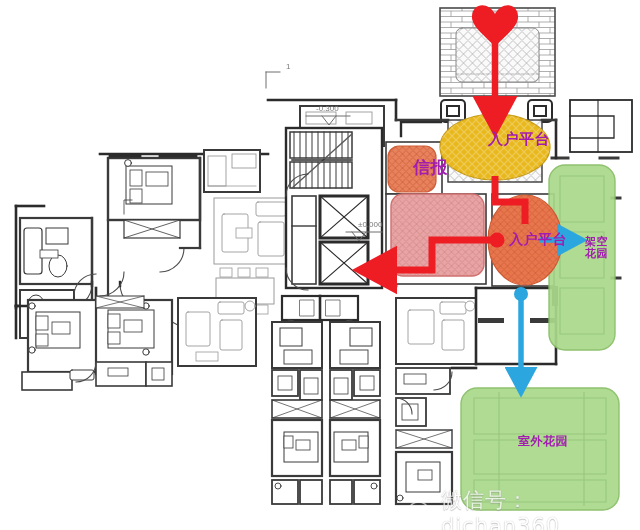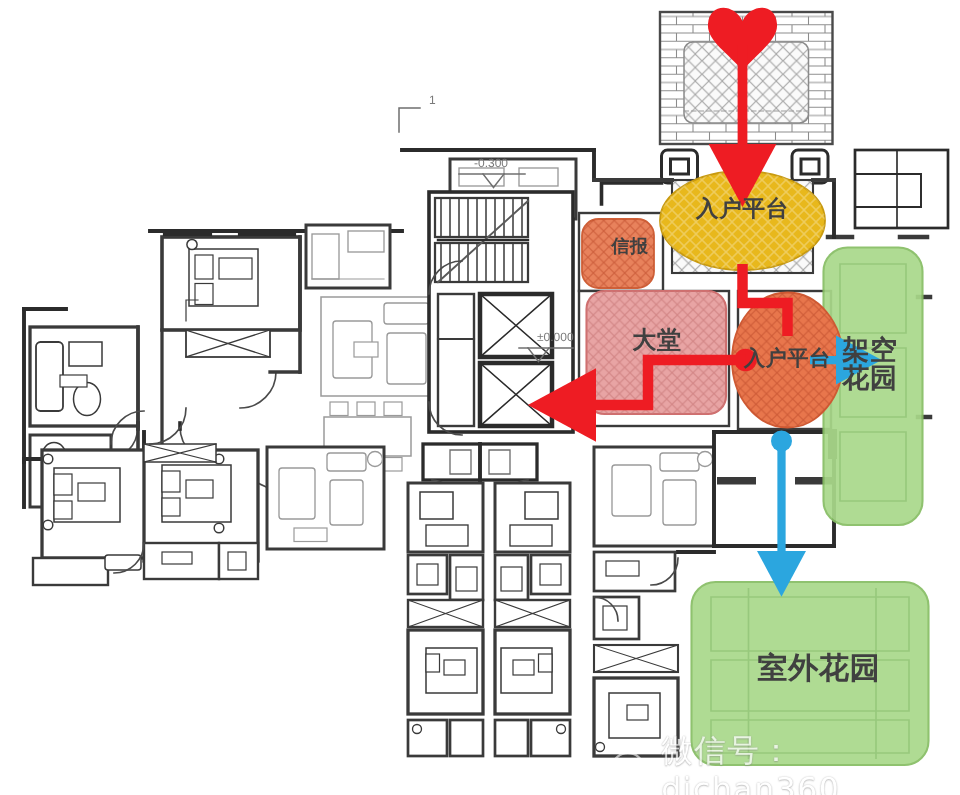--- a/index.html
+++ b/index.html
@@ -7,31 +7,31 @@
     width:640px;height:530px;overflow:hidden;position:relative;
     font-family:"Liberation Sans","DejaVu Sans",sans-serif;
   }
   #stage{position:absolute;left:0;top:0;width:640px;height:530px;background:#fff;}
   svg.layer{position:absolute;left:0;top:0;width:640px;height:530px;}
 
   
   .zone-label{
     position:absolute;
     font-family:"DejaVu Sans","Liberation Sans",sans-serif;
-    font-weight:bold;color:#404040;
-    text-align:center;line-height:1.08;
+    font-weight:bold;color:#a21caf;
+    text-align:right;line-height:1.08;
     white-space:pre;pointer-events:none;
     letter-spacing:.5px;
   }
   #lbl-entry-platform{left:440px;top:131px;width:110px;font-size:15px;}
   #lbl-entry-foyer{left:483px;top:232px;width:84px;font-size:14px;}
   #lbl-lobby{left:396px;top:218px;width:84px;font-size:16px;}
-  #lbl-mail{left:392px;top:158px;width:56px;font-size:12px;}
-  #lbl-sky-garden{left:552px;top:224px;width:56px;font-size:18px;}
-  #lbl-outdoor-garden{left:488px;top:435px;width:116px;font-size:20px;}
+  #lbl-mail{left:392px;top:158px;width:56px;font-size:17px;}
+  #lbl-sky-garden{left:552px;top:236px;width:56px;font-size:11px;}
+  #lbl-outdoor-garden{left:452px;top:435px;width:116px;font-size:12px;}
 
   
   #watermark{
     position:absolute;left:408px;top:486px;
     display:flex;align-items:center;gap:6px;
     pointer-events:none;opacity:.72;
   }
   #watermark .wm-text{
     font-family:"DejaVu Sans","Liberation Sans",sans-serif;
     font-size:21px;color:#ffffff;letter-spacing:1px;
@@ -422,21 +422,20 @@
 
       <circle cx="521" cy="294" r="7" fill="#2ba6df"></circle>
       <path d="M521,298 V378" stroke="#2ba6df" stroke-width="5.5" fill="none" marker-end="url(#blueHead)"></path>
     </g>
   </svg>
 
   <div class="zone-label" id="lbl-entry-platform">入户平台</div>
 
   <div class="zone-label" id="lbl-entry-foyer">入户平台</div>
 
-  <div class="zone-label" id="lbl-lobby">大堂</div>
 
   <div class="zone-label" id="lbl-mail">信报</div>
 
   <div class="zone-label" id="lbl-sky-garden">架空
 花园</div>
 
   <div class="zone-label" id="lbl-outdoor-garden">室外花园</div>
 
   <div style="position:absolute;left:316px;top:104px;font-size:8px;color:#7a7a7a;font-family:'Liberation Sans',sans-serif;">-0.300</div>
   <div style="position:absolute;left:358px;top:220px;font-size:8px;color:#7a7a7a;font-family:Liberation Sans, sans-serif;">±0.000</div>

